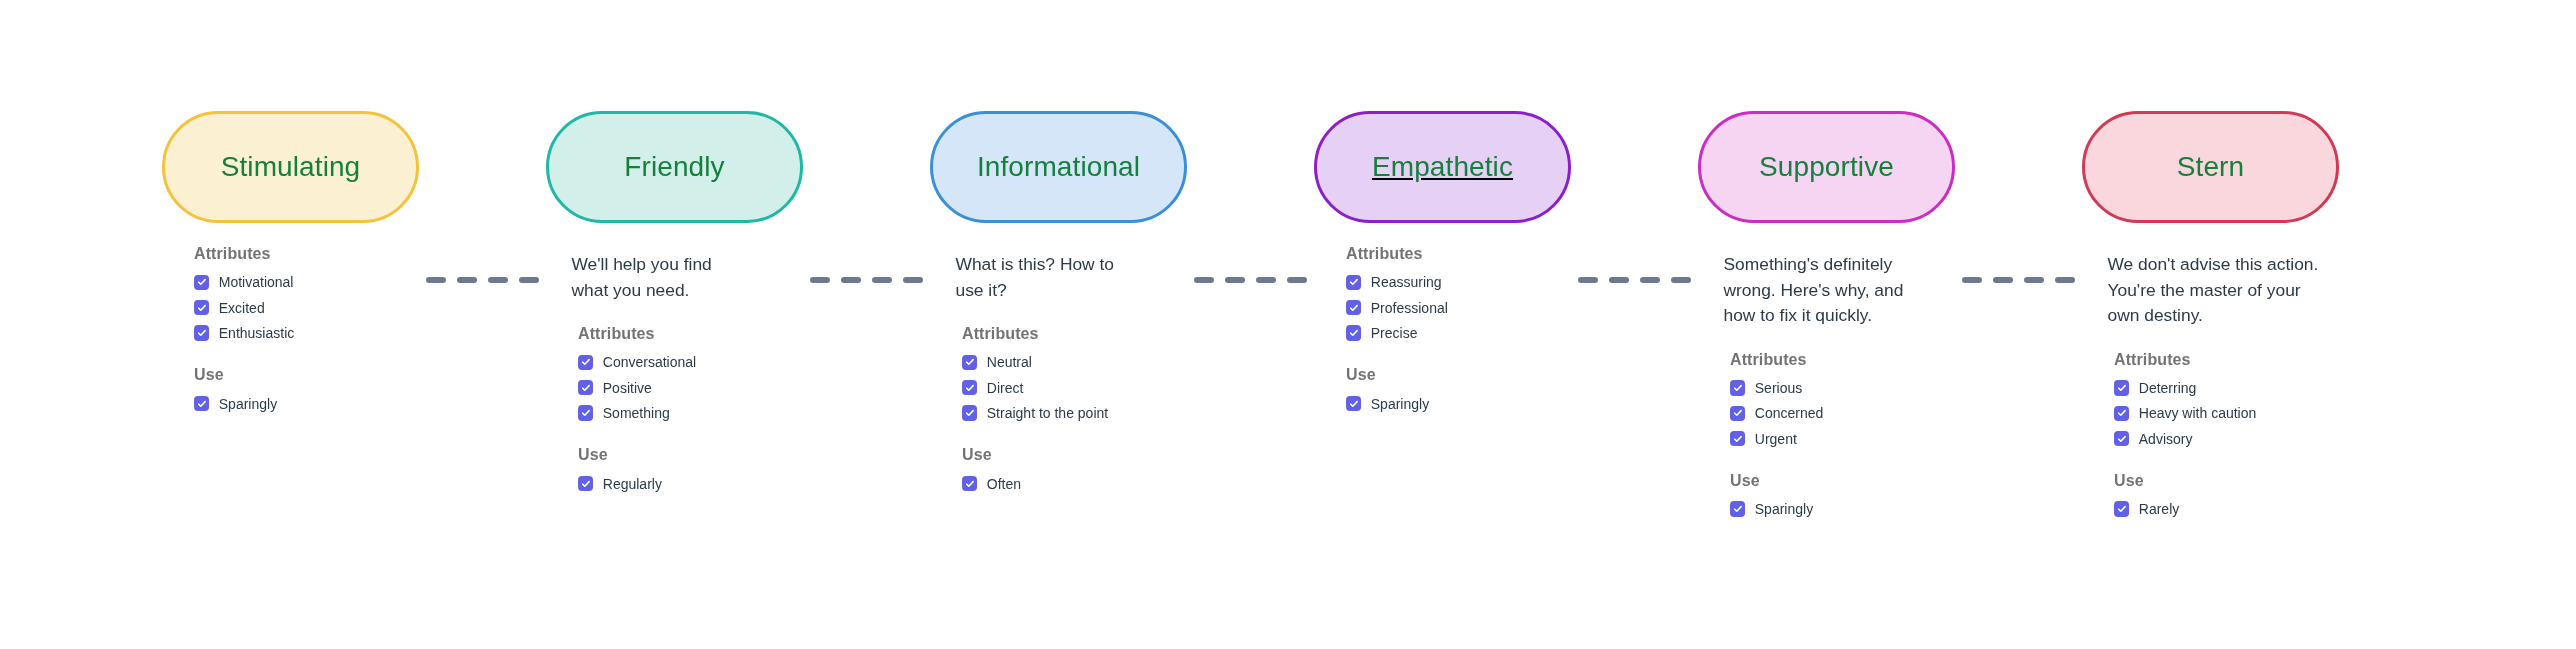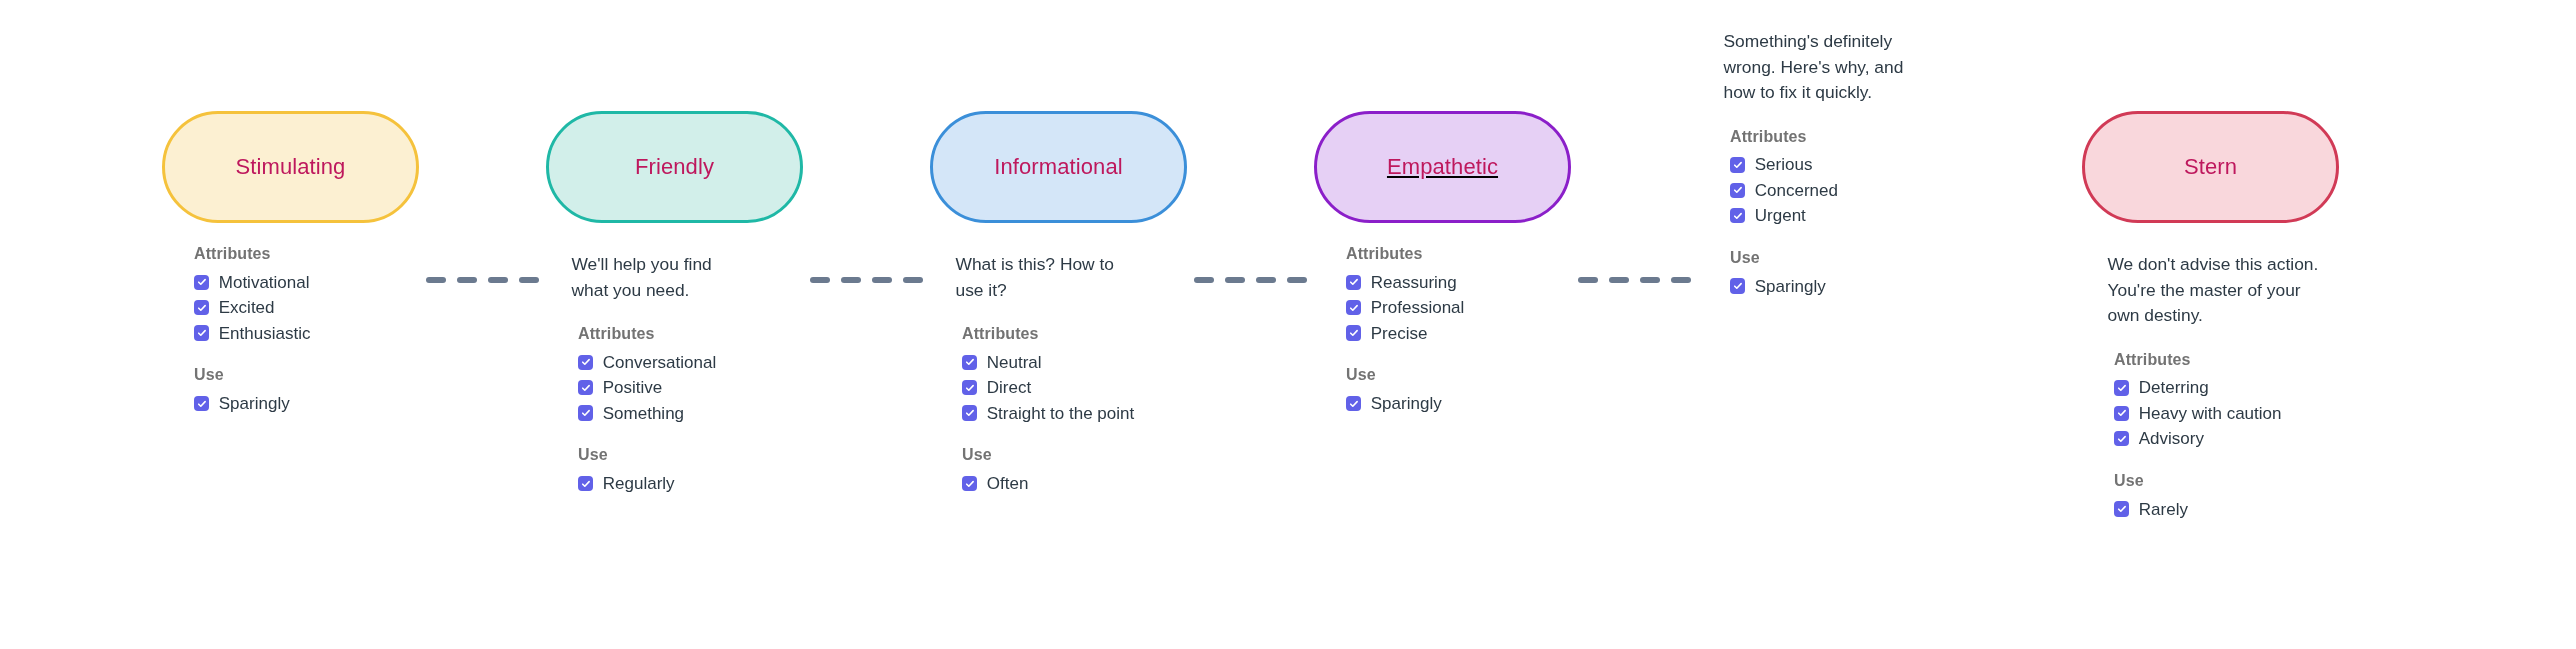--- a/index.html
+++ b/index.html
@@ -54,22 +54,22 @@
     box-sizing: border-box;
     border-radius: 56px;
     border: 3.4px solid #cccccc;
     background: #eeeeee;
     display: flex;
     align-items: center;
     justify-content: center;
   }
 
   .pill-label {
-    font-size: 22px;
-    color: #be185d;
+    font-size: 28px;
+    color: #15803d;
     letter-spacing: 0.1px;
     line-height: 1;
     white-space: nowrap;
   }
 
   
   .connector {
     position: absolute;
     top: 166px;
     left: 257px;
@@ -131,21 +131,21 @@
     background: #6161E8;
     flex: 0 0 auto;
     display: flex;
     align-items: center;
     justify-content: center;
     margin-right: 9.4px;
   }
   .checkbox svg { display: block; }
 
   .check-label {
-    font-size: 17px;
+    font-size: 14px;
     color: #2D3A45;
     line-height: 1;
     white-space: nowrap;
   }
 </style>
 </head>
 <body>
 
 <div id="board">
   <div class="columns">
@@ -351,20 +351,31 @@
             <span class="checkbox">
               <svg width="10" height="10" viewBox="0 0 15 15" aria-hidden="true">
                 <path d="M2.6 7.8 L5.7 10.9 L12.2 3.9" fill="none" stroke="#FFFFFF" stroke-width="2.4" stroke-linecap="round" stroke-linejoin="round"></path>
               </svg>
             </span>
             <span class="check-label">Sparingly</span>
           </div>
         </div>
       </div>
       <div class="column">
+        <div class="pill-wrap">
+          <div class="pill" style="border-color: rgb(204, 43, 196); background: rgb(245, 213, 242);">
+            <span class="pill-label">Supportive</span>
+          </div>
+          <div class="connector">
+            <span class="dash"></span>
+            <span class="dash"></span>
+            <span class="dash"></span>
+            <span class="dash"></span>
+          </div>
+        </div>
         <div class="description">Something's definitely
 wrong. Here's why, and
 how to fix it quickly.</div>
         <div class="group attributes">
           <div class="group-title">Attributes</div>
           <div class="check-row">
             <span class="checkbox">
               <svg width="10" height="10" viewBox="0 0 15 15" aria-hidden="true">
                 <path d="M2.6 7.8 L5.7 10.9 L12.2 3.9" fill="none" stroke="#FFFFFF" stroke-width="2.4" stroke-linecap="round" stroke-linejoin="round"></path>
               </svg>

